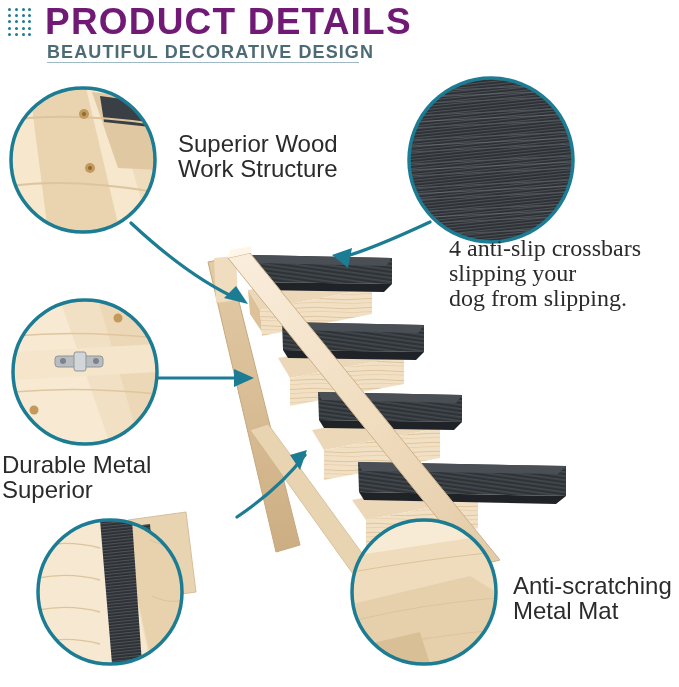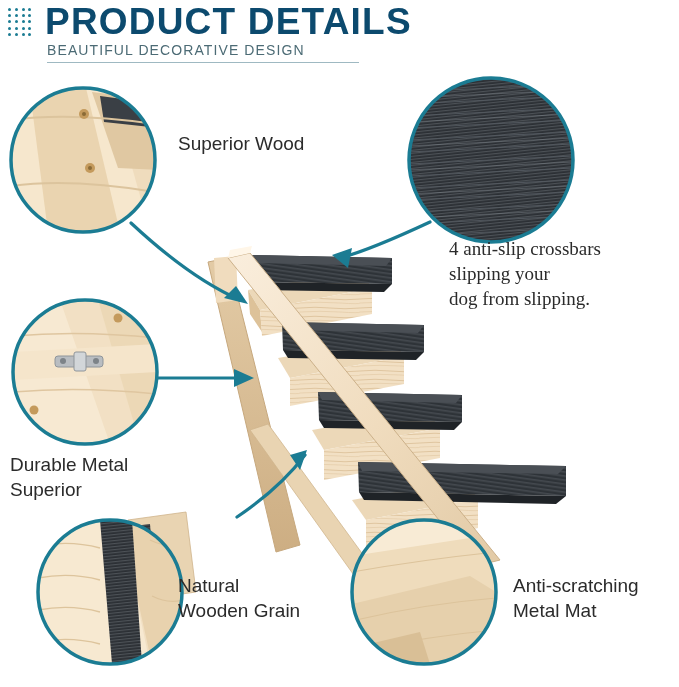--- a/index.html
+++ b/index.html
@@ -15,34 +15,34 @@
   
   .hdr-dots{
     position:absolute;left:8px;top:8px;width:26px;height:30px;
     display:grid;grid-template-columns:repeat(4,1fr);grid-template-rows:repeat(5,1fr);
     gap:1px;
   }
   .hdr-dots i{display:block;background:#1b7c93;border-radius:50%;width:3px;height:3px;}
   .title{
     position:absolute;left:45px;top:2px;
     font-size:37px;line-height:39px;font-weight:bold;
-    color:#0c4a6e;letter-spacing:1.2px;
+    color:#701a75;letter-spacing:1.2px;
     font-family:"Liberation Sans", sans-serif;
   }
   .subtitle{
     position:absolute;left:47px;top:42px;
-    font-size:14px;letter-spacing:1.1px;color:#4c6b75;
+    font-size:18px;letter-spacing:1.1px;color:#4c6b75;font-weight:bold;
   }
   .hdr-rule{
     position:absolute;left:47px;top:62px;width:312px;height:1px;background:#9fb9c2;
   }
 
   
   .anno{
-    position:absolute;color:#2b2b2b;font-size:19px;line-height:25px;
+    position:absolute;color:#2b2b2b;font-size:24px;line-height:25px;
   }
 
   
   svg.layer{position:absolute;left:0;top:0;width:679px;height:687px;overflow:visible;}
 </style>
 </head>
 <body>
 
 <div id="stage">
 
@@ -284,36 +284,33 @@
     <g fill="#1b7c93" stroke="none">
       <polygon points="248,304 224,298 236,286"></polygon>
       <polygon points="254,378 234,369 234,387"></polygon>
       <polygon points="332,255 352,248 348,268"></polygon>
       <polygon points="307,450 300,470 290,455"></polygon>
     </g>
   </svg>
 
   <div class="anno" style="left:178px;top:131px;">
     <div>Superior Wood</div>
+    <div>Work Structure</div>
   </div>
 
   <div class="anno" style="left:449px;top:236px;font-family:Liberation Serif, serif;">
     <div>4 anti-slip crossbars</div>
     <div>slipping your</div>
     <div>dog from slipping.</div>
   </div>
 
-  <div class="anno" style="left:10px;top:452px;">
+  <div class="anno" style="left:2px;top:452px;">
     <div>Durable Metal</div>
     <div>Superior</div>
   </div>
 
-  <div class="anno" style="left:178px;top:573px;">
-    <div>Natural</div>
-    <div>Wooden Grain</div>
-  </div>
 
   <div class="anno" style="left:513px;top:573px;">
     <div>Anti-scratching</div>
     <div>Metal Mat</div>
   </div>
 
 </div>
 
 </body></html>

